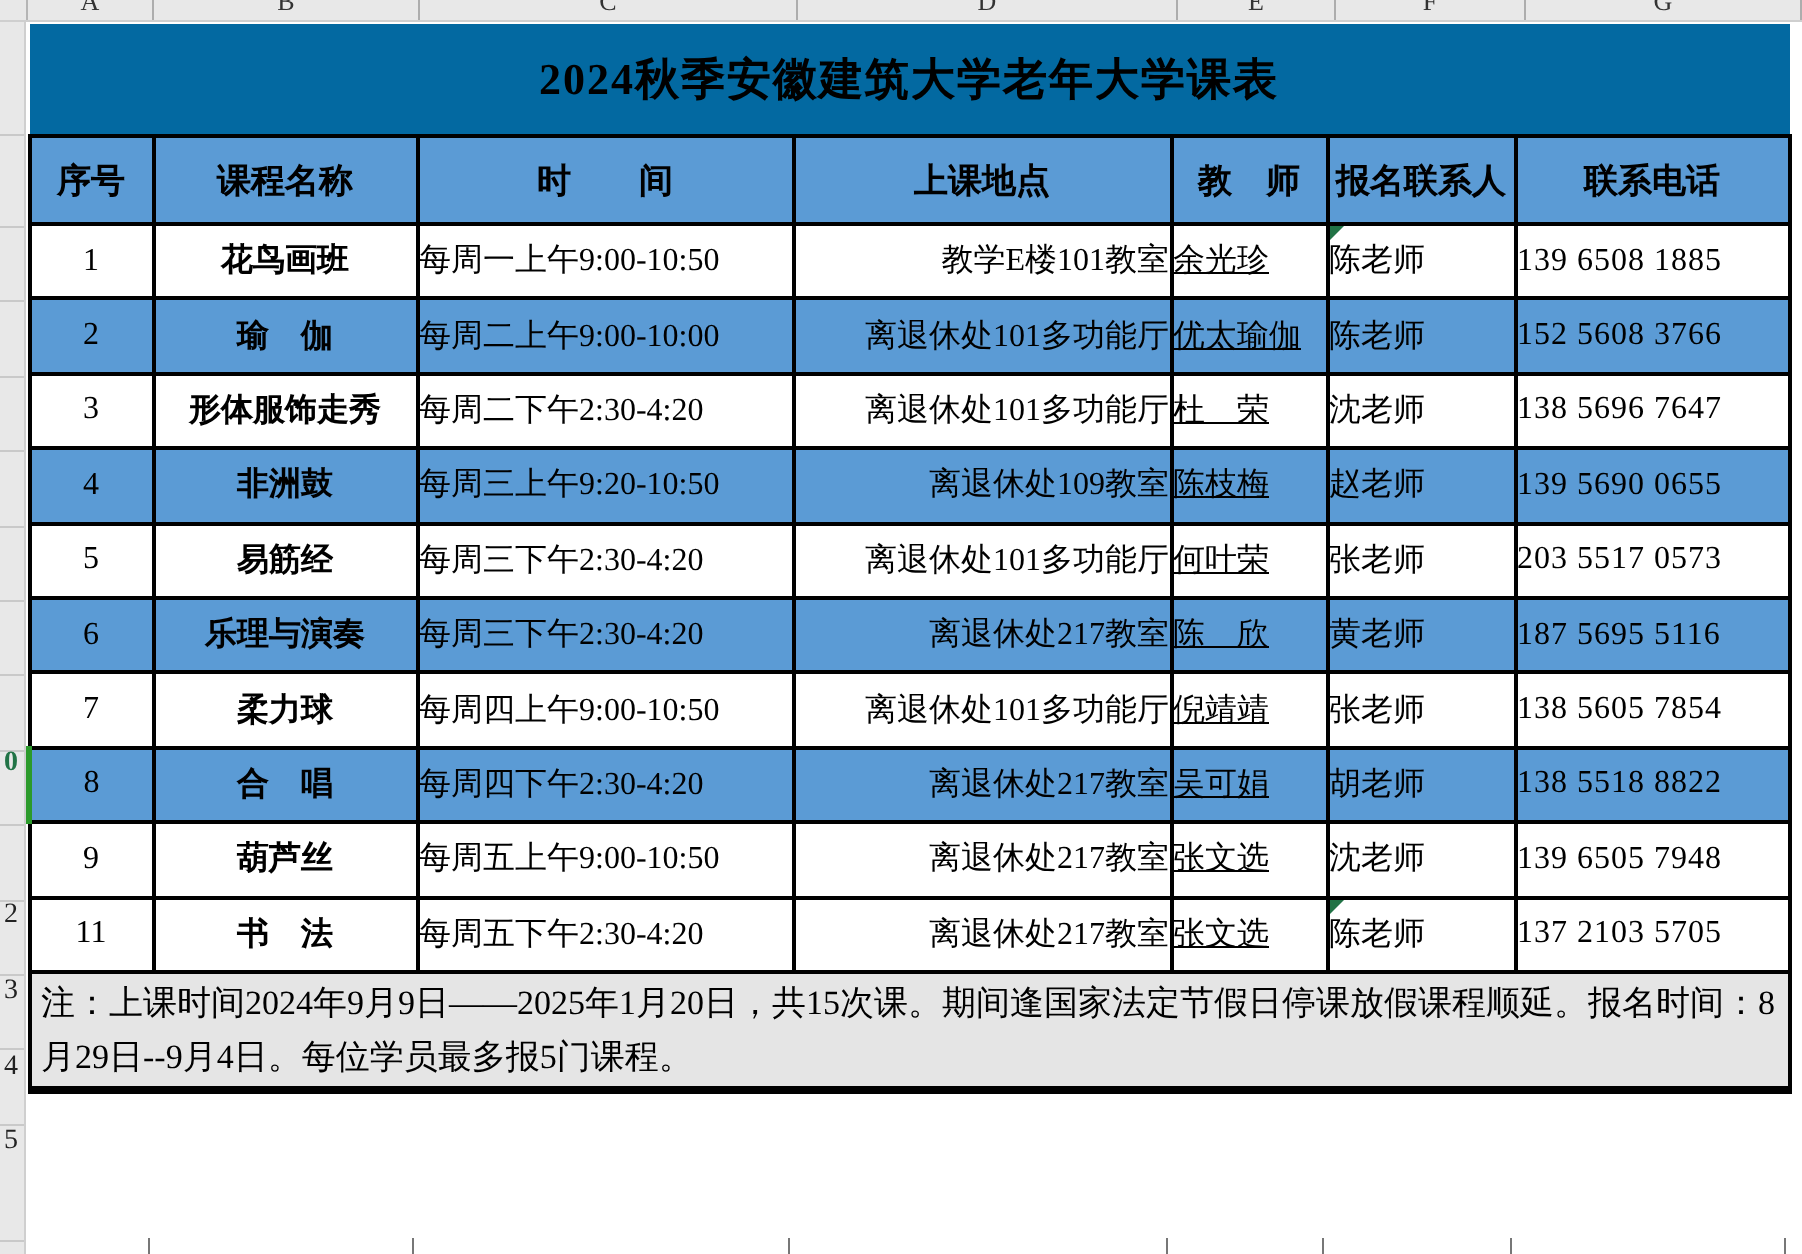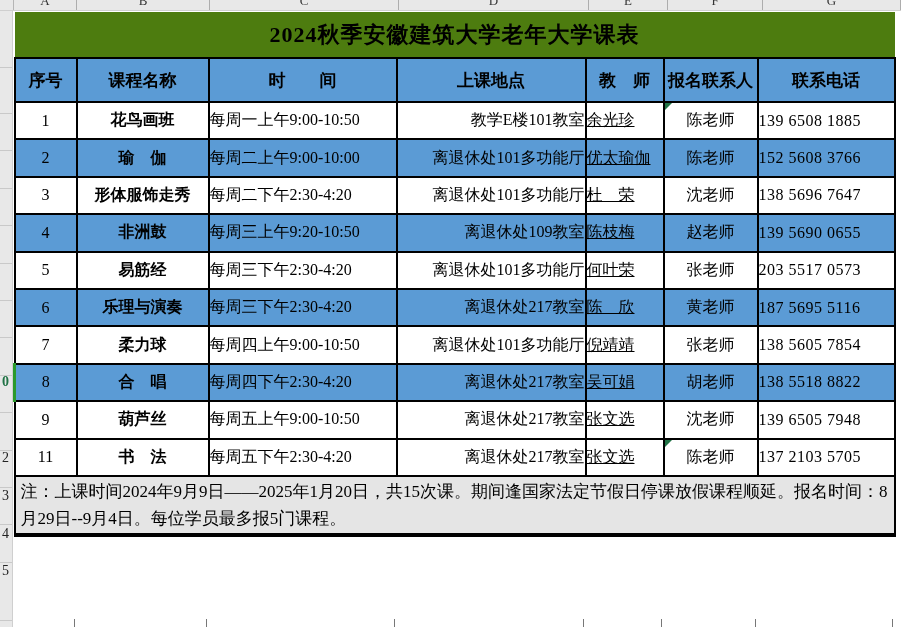--- a/index.html
+++ b/index.html
@@ -33,36 +33,36 @@
   }
   .row-strip .rnum.selected{color:#217346;font-weight:bold;}
   
   .sheet{position:absolute;left:13px;top:12px;}
   table.grid{border-collapse:collapse;table-layout:fixed;width:880px;}
   table.grid td{
     border:2px solid #000;overflow:hidden;white-space:nowrap;
     padding:0;box-sizing:border-box;vertical-align:middle;
   }
   tr.title-row td{
-    background:#4d7c0f;height:46px;border:none;border-bottom:2px solid #000;
+    background:#0369a1;height:56px;border:none;border-bottom:2px solid #000;
     text-align:center;font-weight:bold;font-size:22px;letter-spacing:1px;
   }
   tr.header-row td{
     background:#5B9BD5;height:44px;text-align:center;
     font-weight:bold;font-size:17px;
   }
   tr.data-row td{height:37.4px;font-size:16px;background:#fff;}
   tr.data-row.band td{background:#5B9BD5;}
   tr.data-row.selected td:first-child{border-left:3px solid #2B9A2B;}
   td.c-no{text-align:center;font-size:15px;}
   td.c-name{text-align:center;font-weight:bold;font-size:17px;}
   td.c-time{text-align:left;padding-left:2px;font-size:15px;}
   td.c-loc{text-align:right;padding-left:3px;font-size:15px;}
   td.c-teacher{text-align:left;padding-left:4px;font-size:15px;text-decoration:underline;}
-  td.c-contact{text-align:center;font-size:15px;position:relative;}
+  td.c-contact{font-size:15px;position:relative;}
   td.c-phone{text-align:left;padding-left:6px;font-size:16px;letter-spacing:0.5px;}
   .flag-tri{
     display:none;position:absolute;top:0;left:0;width:0;height:0;
     border-top:7px solid #217346;border-right:7px solid transparent;
   }
   tr.note-row td{
     height:56px;border-bottom:4px solid #000;background:#e5e5e5;
     white-space:normal;text-align:left;vertical-align:middle;
     font-size:17px;line-height:27px;padding:1px 2px 1px 5px;
   }

